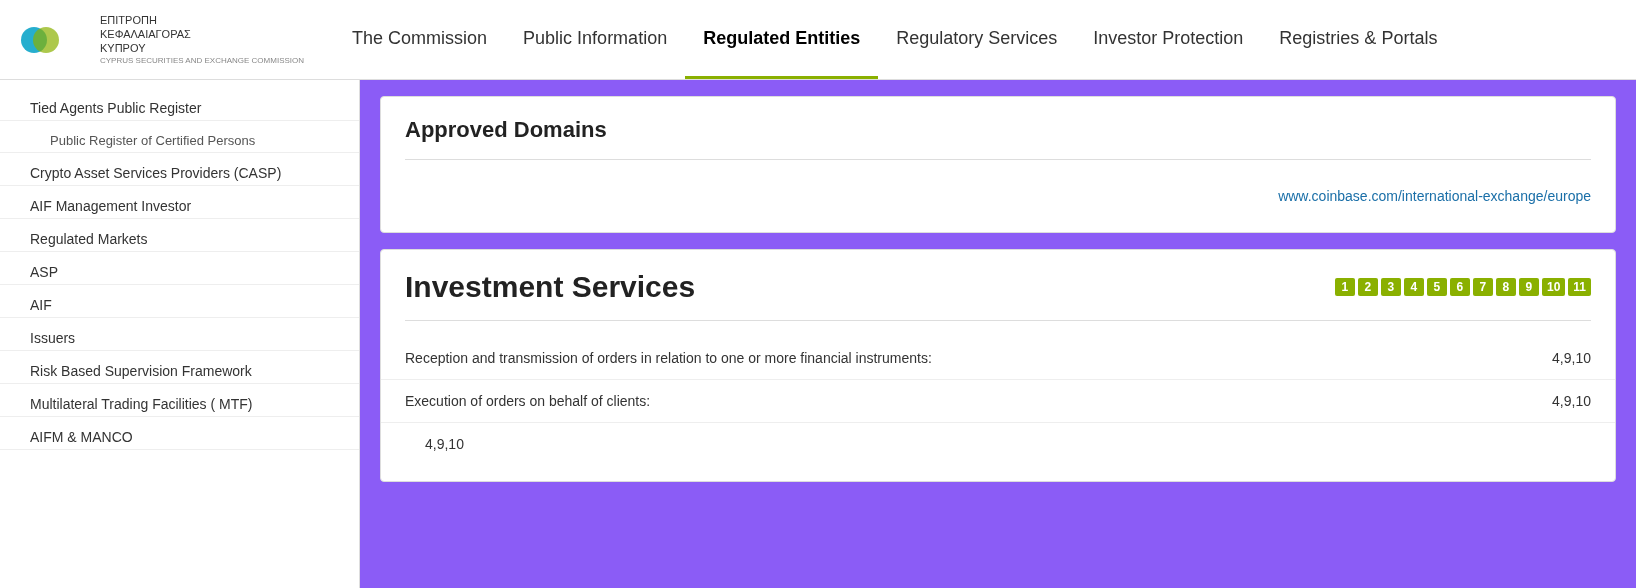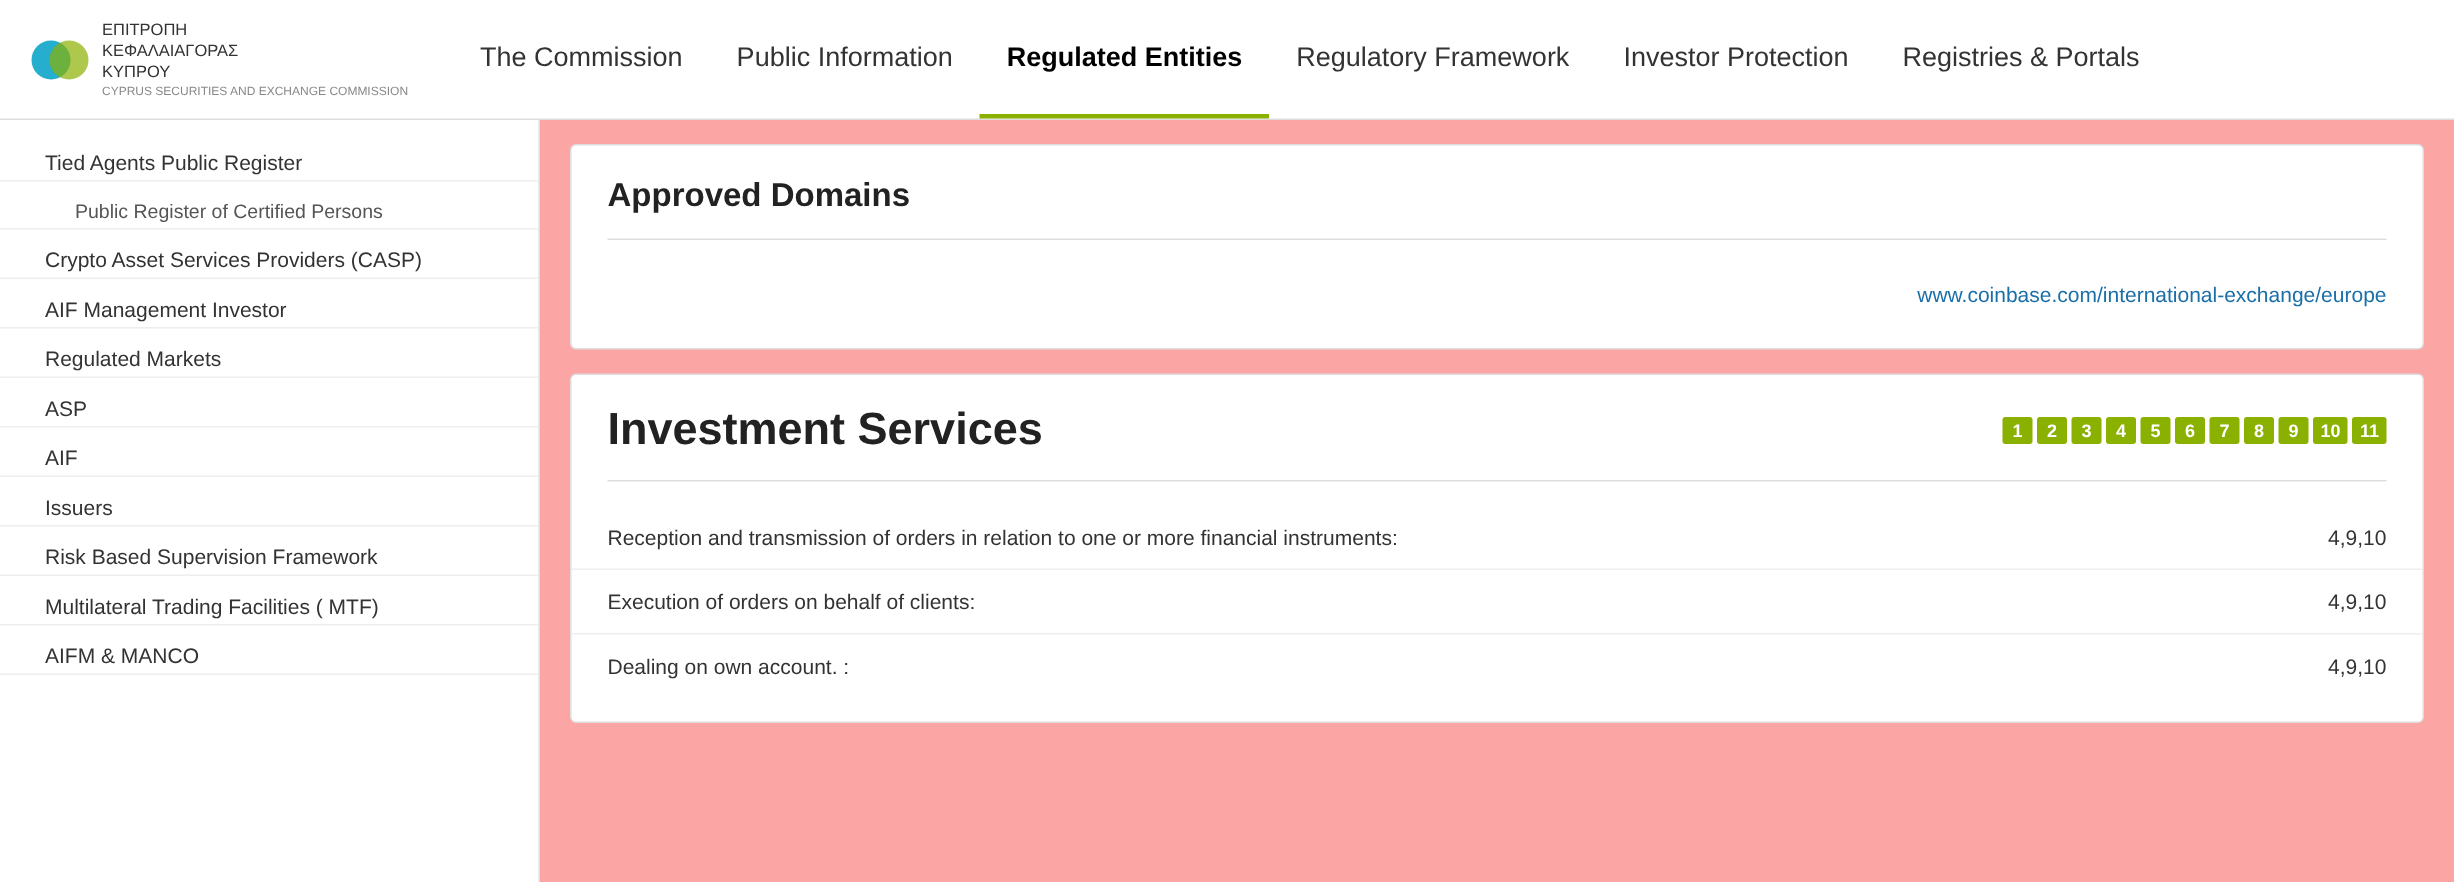--- a/index.html
+++ b/index.html
@@ -11,20 +11,21 @@
       align-items: center;
       border-bottom: 1px solid #ddd;
       padding: 0 20px;
       height: 80px;
       position: relative;
     }
     .logo-area {
       display: flex;
       align-items: center;
       min-width: 190px;
+      gap: 32px;
     }
     .logo-text {
       font-size: 11px;
       color: #333;
       line-height: 1.3;
       margin-left: 8px;
     }
     .logo-icon {
       width: 40px;
       height: 50px;
@@ -81,21 +82,21 @@
       padding-left: 50px;
       font-size: 13px;
       color: #555;
     }
 
     
     .main {
       flex: 1;
       overflow-y: auto;
       padding: 0;
-      background: #fca5a5;
+      background: #8b5cf6;
     }
 
     
     .section-box {
       border: 1px solid #ddd;
       border-radius: 4px;
       margin: 16px 20px;
       padding: 0 0 16px 0;
       background: #fff;
     }
@@ -174,21 +175,21 @@
       <div>ΕΠΙΤΡΟΠΗ</div>
       <div>ΚΕΦΑΛΑΙΑΓΟΡΑΣ</div>
       <div>ΚΥΠΡΟΥ</div>
       <div style="font-size:8px;color:#888;">CYPRUS SECURITIES AND EXCHANGE COMMISSION</div>
     </div>
   </div>
   <nav class="nav">
     <div class="nav-item">The Commission</div>
     <div class="nav-item">Public Information</div>
     <div class="nav-item active">Regulated Entities</div>
-    <div class="nav-item">Regulatory Framework</div>
+    <div class="nav-item">Regulatory Services</div>
     <div class="nav-item">Investor Protection</div>
     <div class="nav-item">Registries &amp; Portals</div>
   </nav>
 </div>
 
 <div class="layout">
 
   <aside class="sidebar">
     <div class="sidebar-item">Tied Agents Public Register</div>
     <div class="sidebar-item sub">Public Register of Certified Persons</div>
@@ -236,20 +237,19 @@
 
       <div class="service-row">
     <span class="service-label">Reception and transmission of orders in relation to one or more financial instruments:</span>
     <span class="service-value">4,9,10</span>
   </div>
           <div class="service-row">
     <span class="service-label">Execution of orders on behalf of clients:</span>
     <span class="service-value">4,9,10</span>
   </div>
           <div class="service-row">
-    <span class="service-label">Dealing on own account. :</span>
     <span class="service-value">4,9,10</span>
   </div>
         </div>
     </div>
 
   </main>
 </div>
 
 </body></html>

